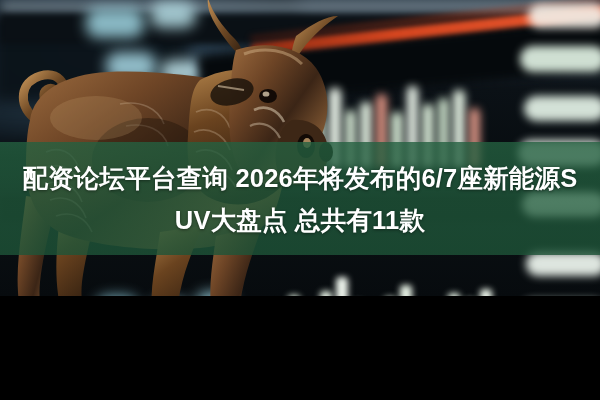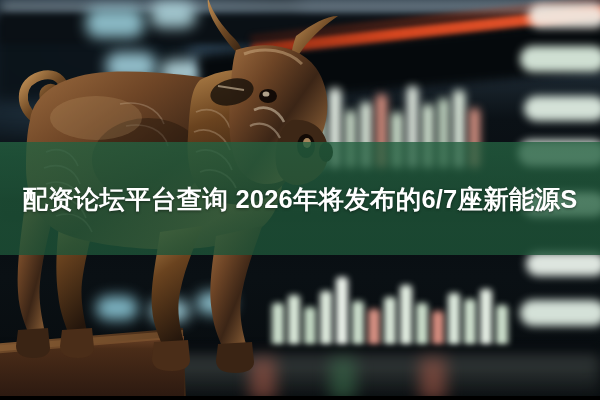--- a/index.html
+++ b/index.html
@@ -1,17 +1,17 @@
 <!DOCTYPE html>
 <html><head>
 <meta charset="utf-8">
 <style>
   html,body{margin:0;padding:0;background:#000;}
   #stage{
-    position:relative;width:600px;height:396px;overflow:hidden;
+    position:relative;width:600px;height:296px;overflow:hidden;
     font-family:"Liberation Sans","DejaVu Sans",sans-serif;
     background:#0d1318;
   }
   
   .bg-base{
     position:absolute;inset:0;
     background:
       linear-gradient(180deg,#2b3a47 0%,#1d2933 18%,#0b1116 30%,#080d11 52%,#0a1014 70%,#070b0e 100%);
   }
   .panel-dark{
@@ -261,15 +261,16 @@
 
       <path d="M254 110 C266 104 278 110 284 122" stroke="#e8d9c0" stroke-width="2.6" fill="none" opacity=".5"></path>
       <path d="M250 126 C262 120 274 126 280 138" stroke="#e8d9c0" stroke-width="2.2" fill="none" opacity=".4"></path>
       <path d="M244 54 C264 46 288 50 302 64" stroke="#d6b98e" stroke-width="3" fill="none" opacity=".45"></path>
     </svg>
   </div>
 
   <div class="green-band"></div>
   <div class="caption">
     <span class="cap-line">配资论坛平台查询 2026年将发布的6/7座新能源S</span>
+    <span class="cap-line">UV大盘点 总共有11款</span>
   </div>
 
 </div>
 
 </body></html>

